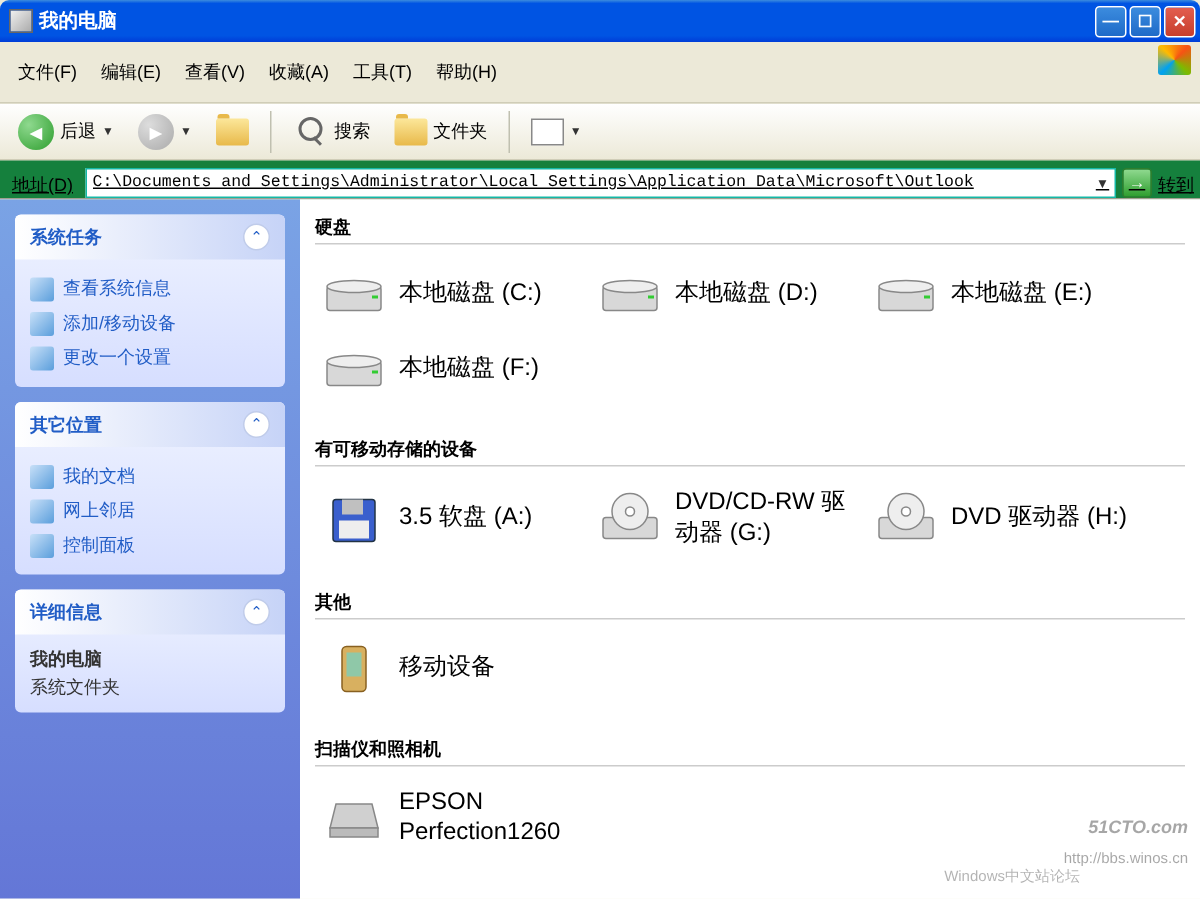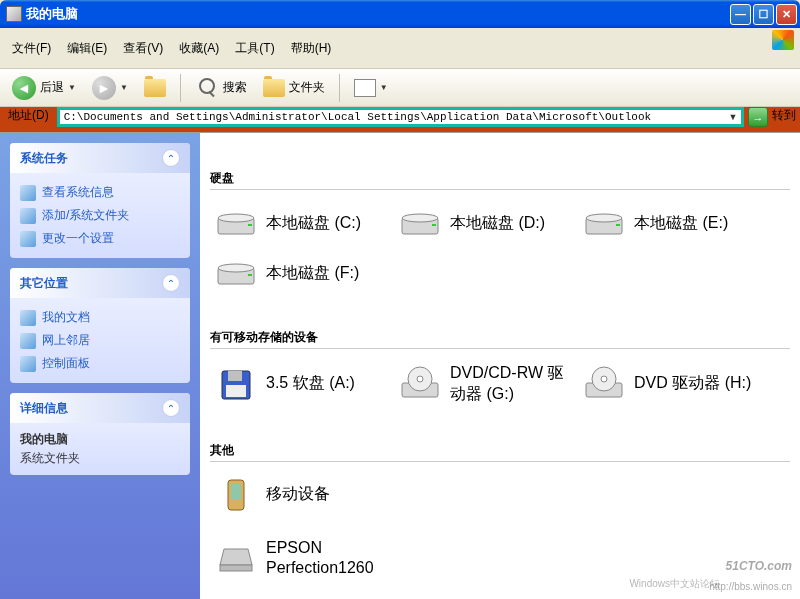--- a/index.html
+++ b/index.html
@@ -24,50 +24,50 @@
 .fwd-icon { background: radial-gradient(circle at 30% 30%, #ddd, #aaa); }
 .search-icon-glass { width: 24px; height: 24px; position: relative; }
 .search-icon-glass::before { content: ""; position: absolute; width: 12px; height: 12px; border: 2px solid #666; border-radius: 50%; top: 2px; left: 4px; }
 .search-icon-glass::after { content: ""; position: absolute; width: 7px; height: 2px; background: #666; transform: rotate(45deg); bottom: 5px; right: 4px; }
 .folder-icon-sm { width: 22px; height: 18px; background: linear-gradient(to bottom, #fce79a, #e8b94a); border-radius: 2px; position: relative; }
 .folder-icon-sm::before { content: ""; position: absolute; top: -3px; left: 1px; width: 8px; height: 3px; background: #e8b94a; border-radius: 2px 2px 0 0; }
 .views-icon { width: 22px; height: 18px; background: #fff; border: 1px solid #888; }
 .toolbar-sep { width: 1px; height: 28px; background: #c0c0b0; margin: 0 4px; }
 .dropdown-arrow { font-size: 8px; color: #333; }
 
-.addressbar { height: 26px; background: #c2410c; border-bottom: 1px solid #a0a090; display: flex; align-items: flex-start; padding: 0 4px; gap: 4px; }
+.addressbar { height: 26px; background: #15803d; border-bottom: 1px solid #a0a090; display: flex; align-items: flex-end; padding: 0 4px; gap: 4px; text-decoration: underline; }
 .addr-label { padding: 0 4px; }
-.addr-input-wrap { flex: 1; display: flex; border: 3px solid #14b8a6; background: white; height: 20px; align-items: center; }
+.addr-input-wrap { flex: 1; display: flex; border: 1px solid #14b8a6; background: white; height: 20px; align-items: center; }
 .addr-input { flex: 1; border: none; outline: none; padding: 0 4px; font-family: "Courier New", monospace; font-size: 11px; }
 .addr-drop { width: 16px; text-align: center; cursor: pointer; font-size: 9px; color: #333; }
 .go-btn { width: 20px; height: 20px; background: linear-gradient(to bottom, #8fd98f, #2e9e2e); border: 1px solid #2e7e2e; border-radius: 3px; color: white; display: flex; align-items: center; justify-content: center; cursor: pointer; font-size: 11px; }
 
 .content { display: flex; height: calc(599px - 28px - 24px - 38px - 26px); background: #fff; }
 
 .sidebar { width: 200px; background: linear-gradient(to bottom, #7aa3e5, #6375d6); padding: 10px; display: flex; flex-direction: column; gap: 10px; }
 .task-panel { background: linear-gradient(to bottom, #eff3ff, #d6deff); border-radius: 4px; overflow: hidden; }
 .task-header { background: linear-gradient(to right, #fff, #c6d3f7); padding: 6px 10px; display: flex; justify-content: space-between; align-items: center; cursor: pointer; }
 .task-header-text { color: #215dc6; font-weight: bold; font-size: 12px; }
 .task-collapse { width: 18px; height: 18px; border-radius: 50%; background: #fff; border: 1px solid #c0ccea; display: flex; align-items: center; justify-content: center; color: #215dc6; font-size: 10px; }
 .task-body { padding: 8px 10px; }
 .task-link { display: flex; align-items: center; gap: 6px; padding: 3px 0; color: #215dc6; cursor: pointer; }
 .task-link-icon { width: 16px; height: 16px; background: linear-gradient(135deg, #c8e0f8, #5a9edc); border-radius: 2px; flex-shrink: 0; }
 .detail-panel .task-header { background: linear-gradient(to right, #fff, #c6d3f7); }
 .detail-body { padding: 8px 10px; color: #333; }
 .detail-title { font-weight: bold; margin-bottom: 2px; }
 
 .main { flex: 1; background: white; overflow-y: auto; padding: 4px 10px; }
-.group-header { font-weight: bold; font-size: 12px; padding: 6px 0 2px 0; border-bottom: 1px solid #ccc; margin-bottom: 10px; margin-top: 27px; }
+.group-header { font-weight: bold; font-size: 12px; padding: 6px 0 2px 0; border-bottom: 1px solid #ccc; margin-bottom: 10px; }
 .items-grid { display: flex; flex-wrap: wrap; gap: 4px; margin-bottom: 16px; }
 .drive-item { width: 180px; display: flex; align-items: center; gap: 8px; padding: 4px; cursor: pointer; }
 .drive-icon { width: 44px; height: 38px; flex-shrink: 0; position: relative; }
 .drive-icon svg { width: 100%; height: 100%; }
 .drive-label { font-size: 16px; line-height: 1.3; }
 
-.watermark { position: absolute; right: 8px; bottom: 6px; color: rgba(0,0,0,0.35); font-size: 20px; font-weight: bold; font-style: italic; font-family: Arial; text-align: right; line-height: 1; }
+.watermark { position: absolute; right: 8px; bottom: 20px; color: rgba(0,0,0,0.35); font-size: 20px; font-weight: bold; font-style: italic; font-family: Arial; text-align: right; line-height: 1; }
 .watermark .sub { font-size: 10px; font-weight: normal; font-style: normal; }
 .watermark2 { position: absolute; right: 80px; bottom: 8px; color: rgba(0,0,0,0.3); font-size: 10px; }
 </style>
 </head>
 <body>
 
 <div class="titlebar">
   <div class="titlebar-icon"></div>
   <div class="titlebar-text">我的电脑</div>
   <div class="titlebar-btns">
@@ -134,21 +134,21 @@
         <span class="task-header-text">系统任务</span>
         <span class="task-collapse">⌃</span>
       </div>
       <div class="task-body">
         <div class="task-link">
             <span class="task-link-icon"></span>
             <span>查看系统信息</span>
           </div>
         <div class="task-link">
             <span class="task-link-icon"></span>
-            <span>添加/系统文件夹</span>
+            <span>添加/移动设备</span>
           </div>
         <div class="task-link">
             <span class="task-link-icon"></span>
             <span>更改一个设置</span>
           </div>
       </div>
     </div>
 
     <div class="task-panel">
       <div class="task-header">
@@ -249,20 +249,21 @@
       <div class="group-header">其他</div>
       <div class="items-grid">
         <div class="drive-item">
           <div class="drive-icon"><svg viewBox="0 0 44 38">
               <rect x="14" y="4" width="16" height="30" rx="3" fill="#d8b060" stroke="#886020"></rect>
               <rect x="17" y="8" width="10" height="16" fill="#8fc8a8"></rect>
             </svg></div>
           <div class="drive-label">移动设备</div>
         </div>
       </div>
+      <div class="group-header">扫描仪和照相机</div>
       <div class="items-grid">
         <div class="drive-item">
           <div class="drive-icon"><svg viewBox="0 0 44 38">
               <path d="M6 26 L38 26 L34 10 L10 10 Z" fill="#d0d0d0" stroke="#888"></path>
               <rect x="6" y="26" width="32" height="6" fill="#bbb" stroke="#888"></rect>
             </svg></div>
           <div class="drive-label">EPSON Perfection1260</div>
         </div>
       </div>
     </div>

